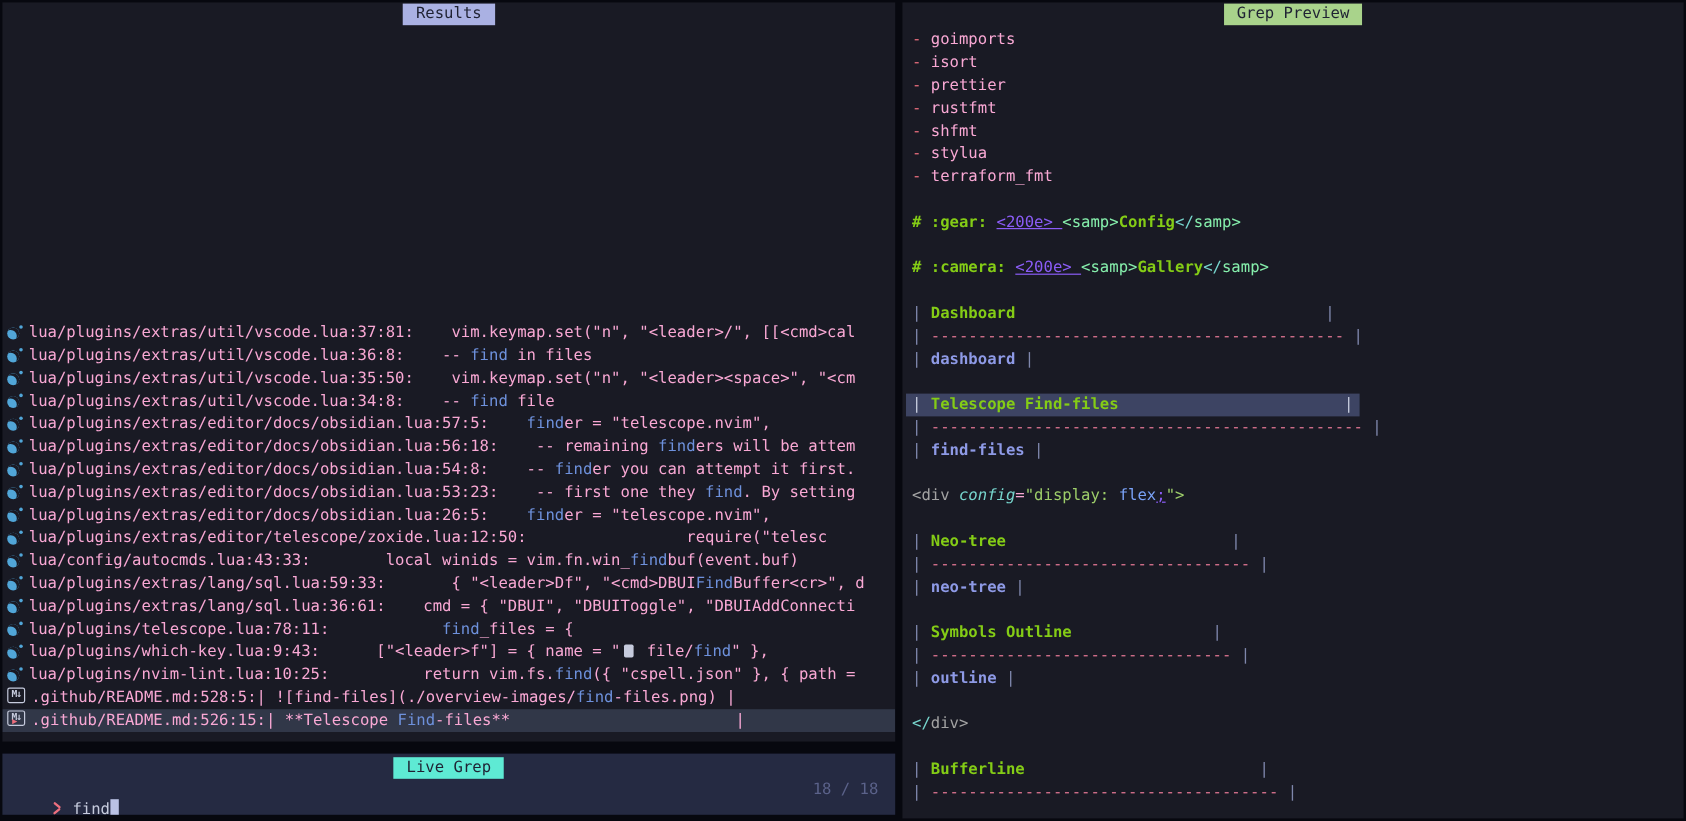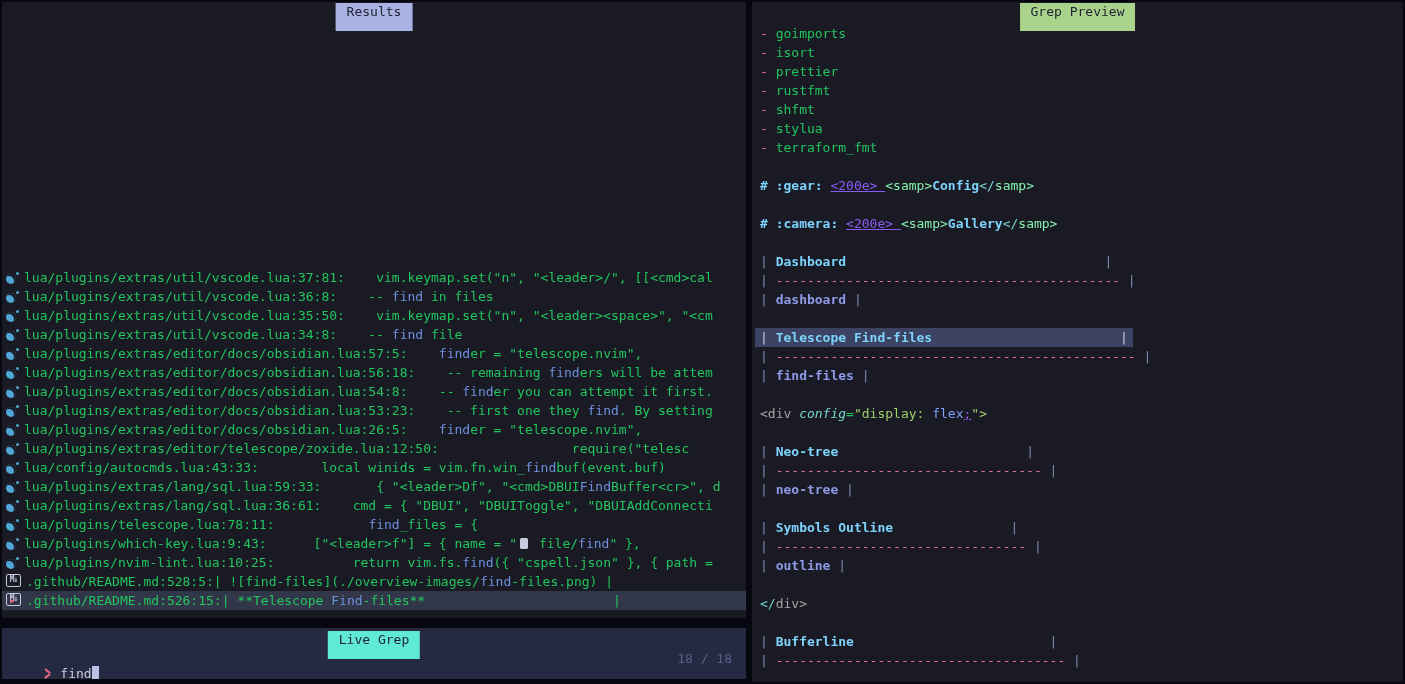--- a/index.html
+++ b/index.html
@@ -9,40 +9,40 @@
     font-family:"DejaVu Sans Mono", monospace;
     font-size:13px;
   }
   .window{position:absolute;overflow:hidden;}
   #results-window{left:2px;top:2px;width:744px;height:616px;background:#191a24;}
   #prompt-window{left:2px;top:628px;width:744px;height:51px;background:#252a42;}
   #preview-window{left:752px;top:2px;width:651px;height:680px;background:#191a24;}
 
   .pill{
     position:absolute;top:1px;left:50%;transform:translateX(-50%);
-    height:28px;line-height:18px;padding:0 11px;color:#1f2233;white-space:pre;
+    height:18px;line-height:18px;padding:0 11px;color:#1f2233;white-space:pre;
   }
   #results-title{background:#aab1e3;}
   #preview-title{background:#a9d38b;}
   #prompt-title{background:#5eead4;top:3px;}
 
   #results-list{position:absolute;left:0;top:266px;right:0;}
   .rrow{height:19px;line-height:19px;white-space:pre;padding-left:4px;position:relative;color:#c6cbdd;}
   .rrow.sel{background:#313748;}
   .sel-arrow{position:absolute;left:7px;top:0;color:#ed6f7e;font-size:11px;}
 
   #preview-content{position:absolute;left:8px;top:22px;right:0;}
   .pline{height:19px;line-height:19px;white-space:pre;color:#c6cbdd;}
   .band{display:inline-block;height:19px;background:#3d4463;margin-left:-5px;padding:0 5px;text-align:right;}
 
-  .c-fg{color:#22c55e;}
+  .c-fg{color:#f9a8d4;}
   .c-match{color:#6e91dc;}
   .c-dim{color:#8b5cf6;text-decoration:underline;}
   .c-salmon{color:#ed6f7e;}
-  .c-salmonB{color:#7dd3fc;font-weight:bold;}
+  .c-salmonB{color:#84cc16;font-weight:bold;}
   .c-pink{color:#e17793;}
   .c-purple{color:#a3a3a3;}
   .c-purpleB{color:#86efac;font-weight:normal;margin-top:15px;}
   .c-teal{color:#77d5cd;}
   .c-tealI{color:#77d5cd;font-style:italic;}
   .c-green{color:#9ece6a;}
   .c-blue{color:#7aa2f7;}
   .c-lavB{color:#8e9ae6;font-weight:bold;}
   .c-pipe{color:#7f87ac;}
   .c-pipeHl{color:#c6cbdd;}

